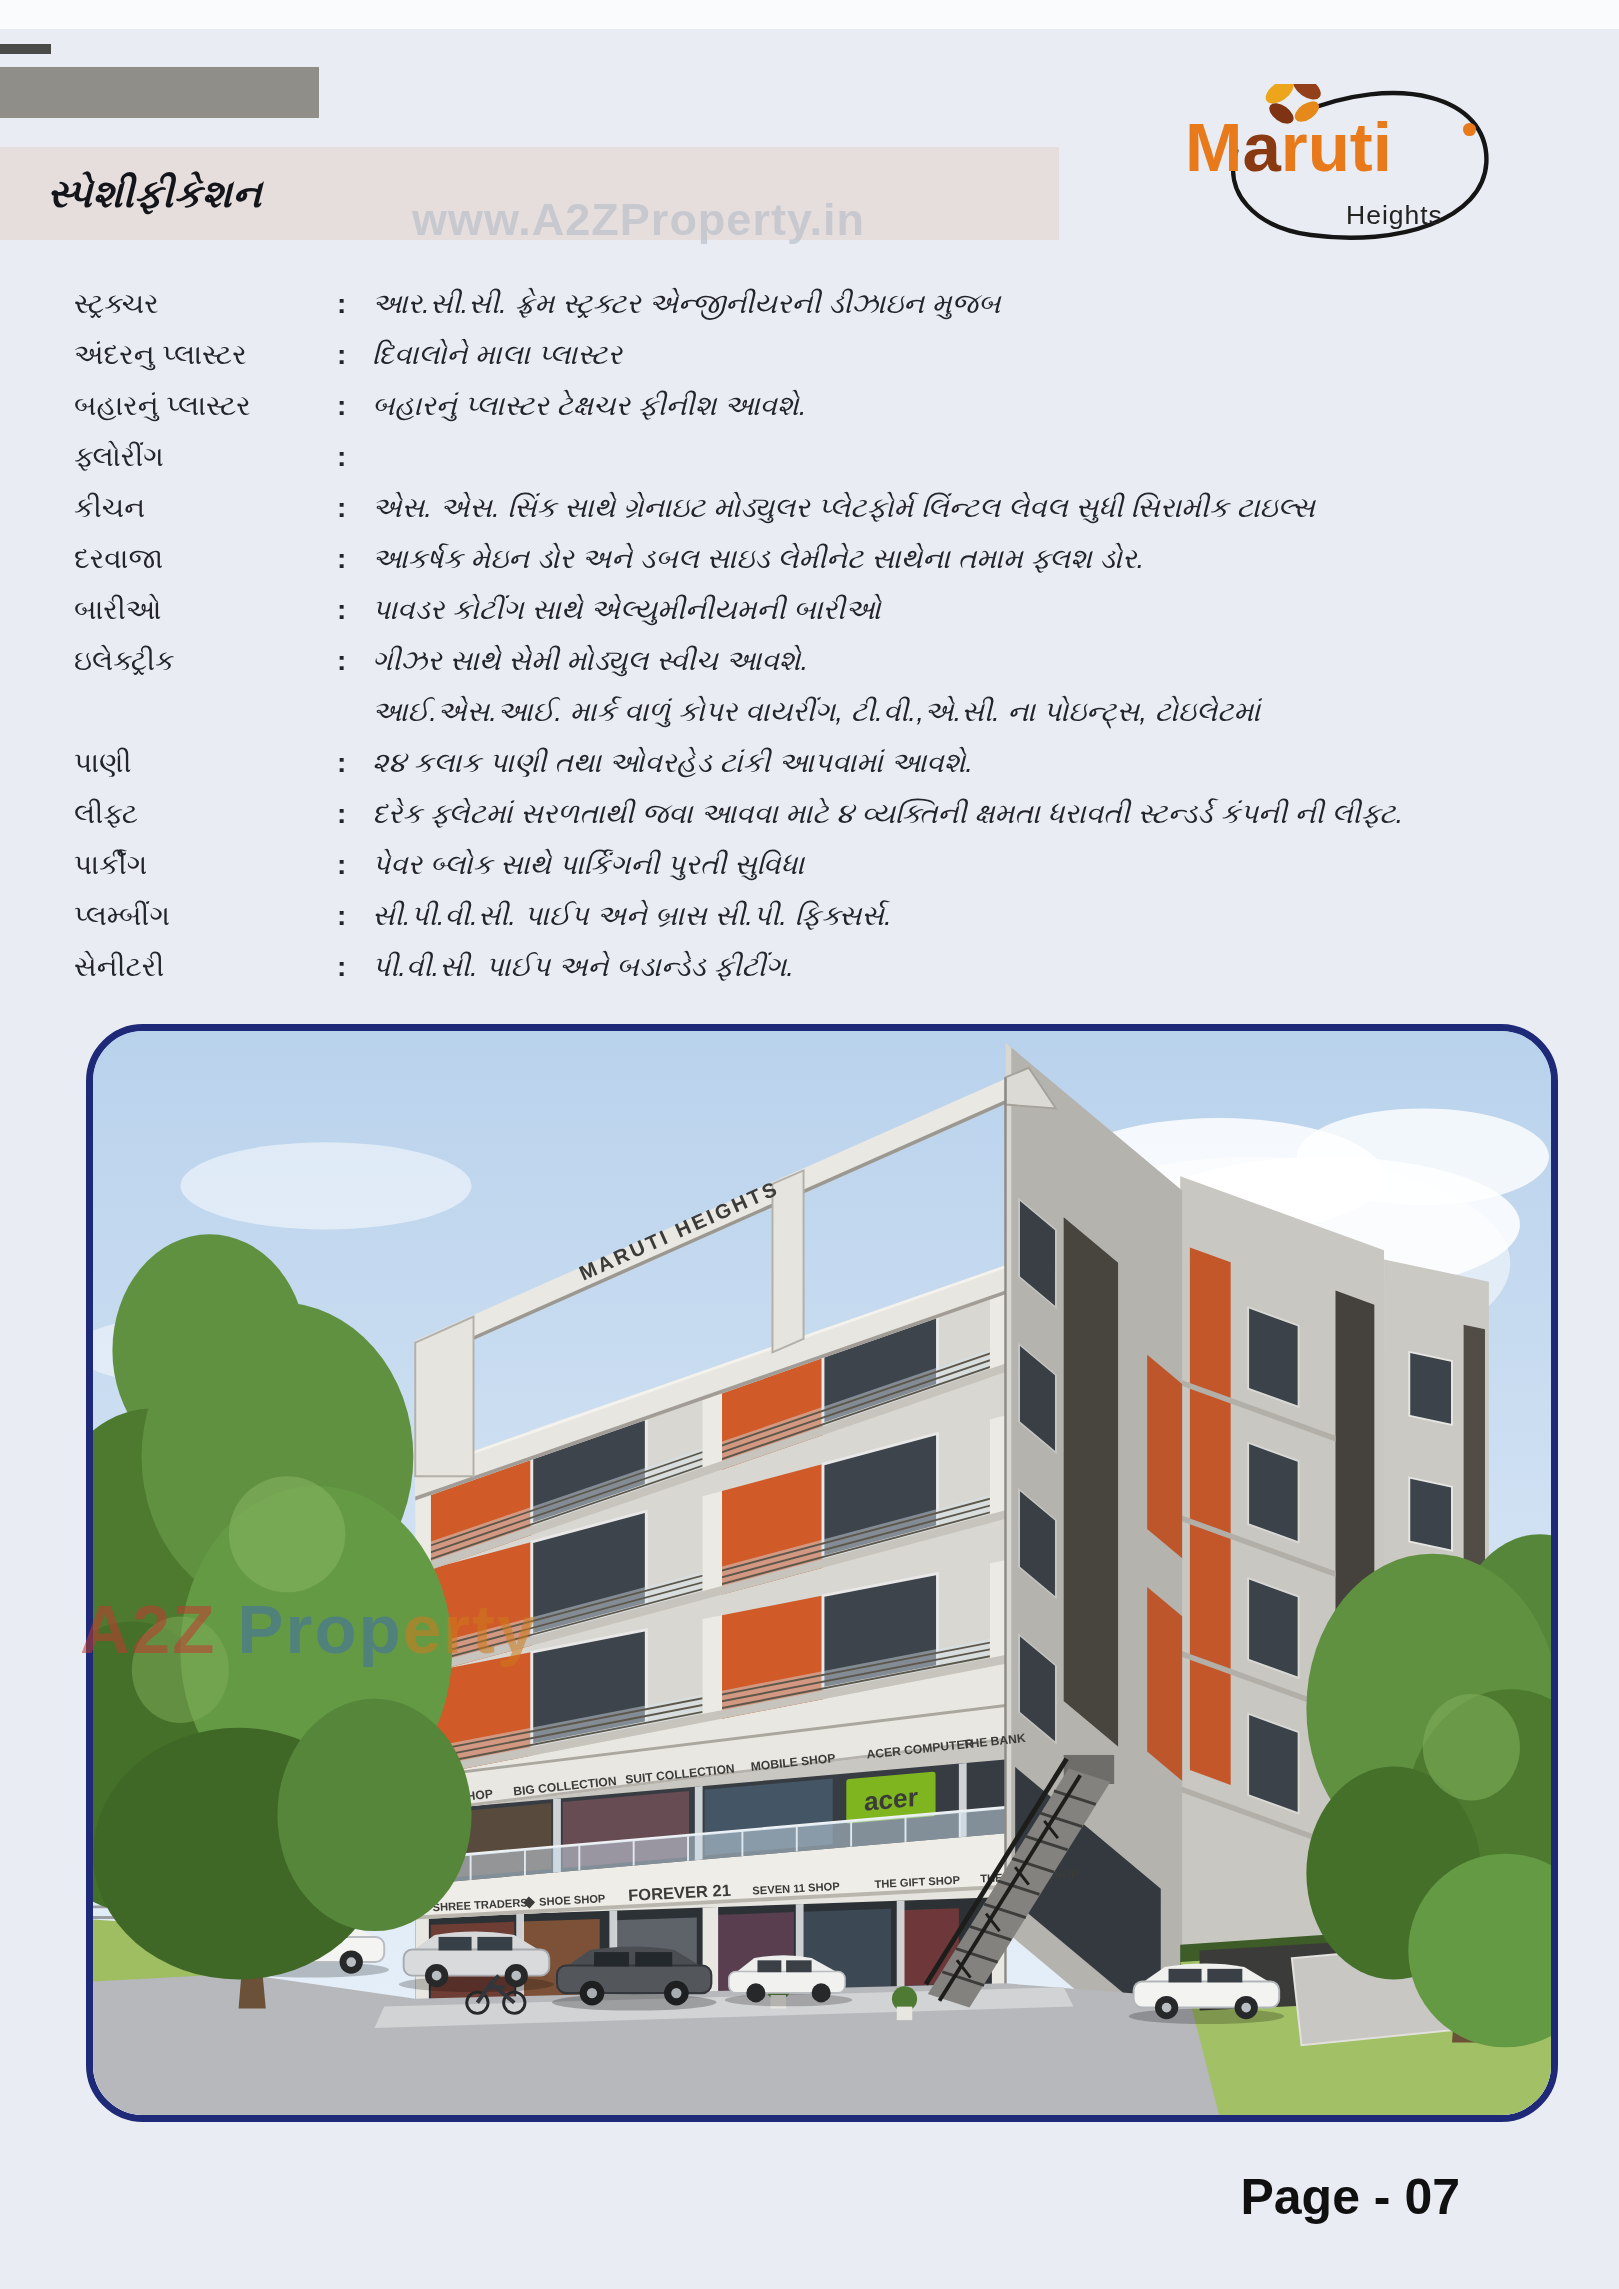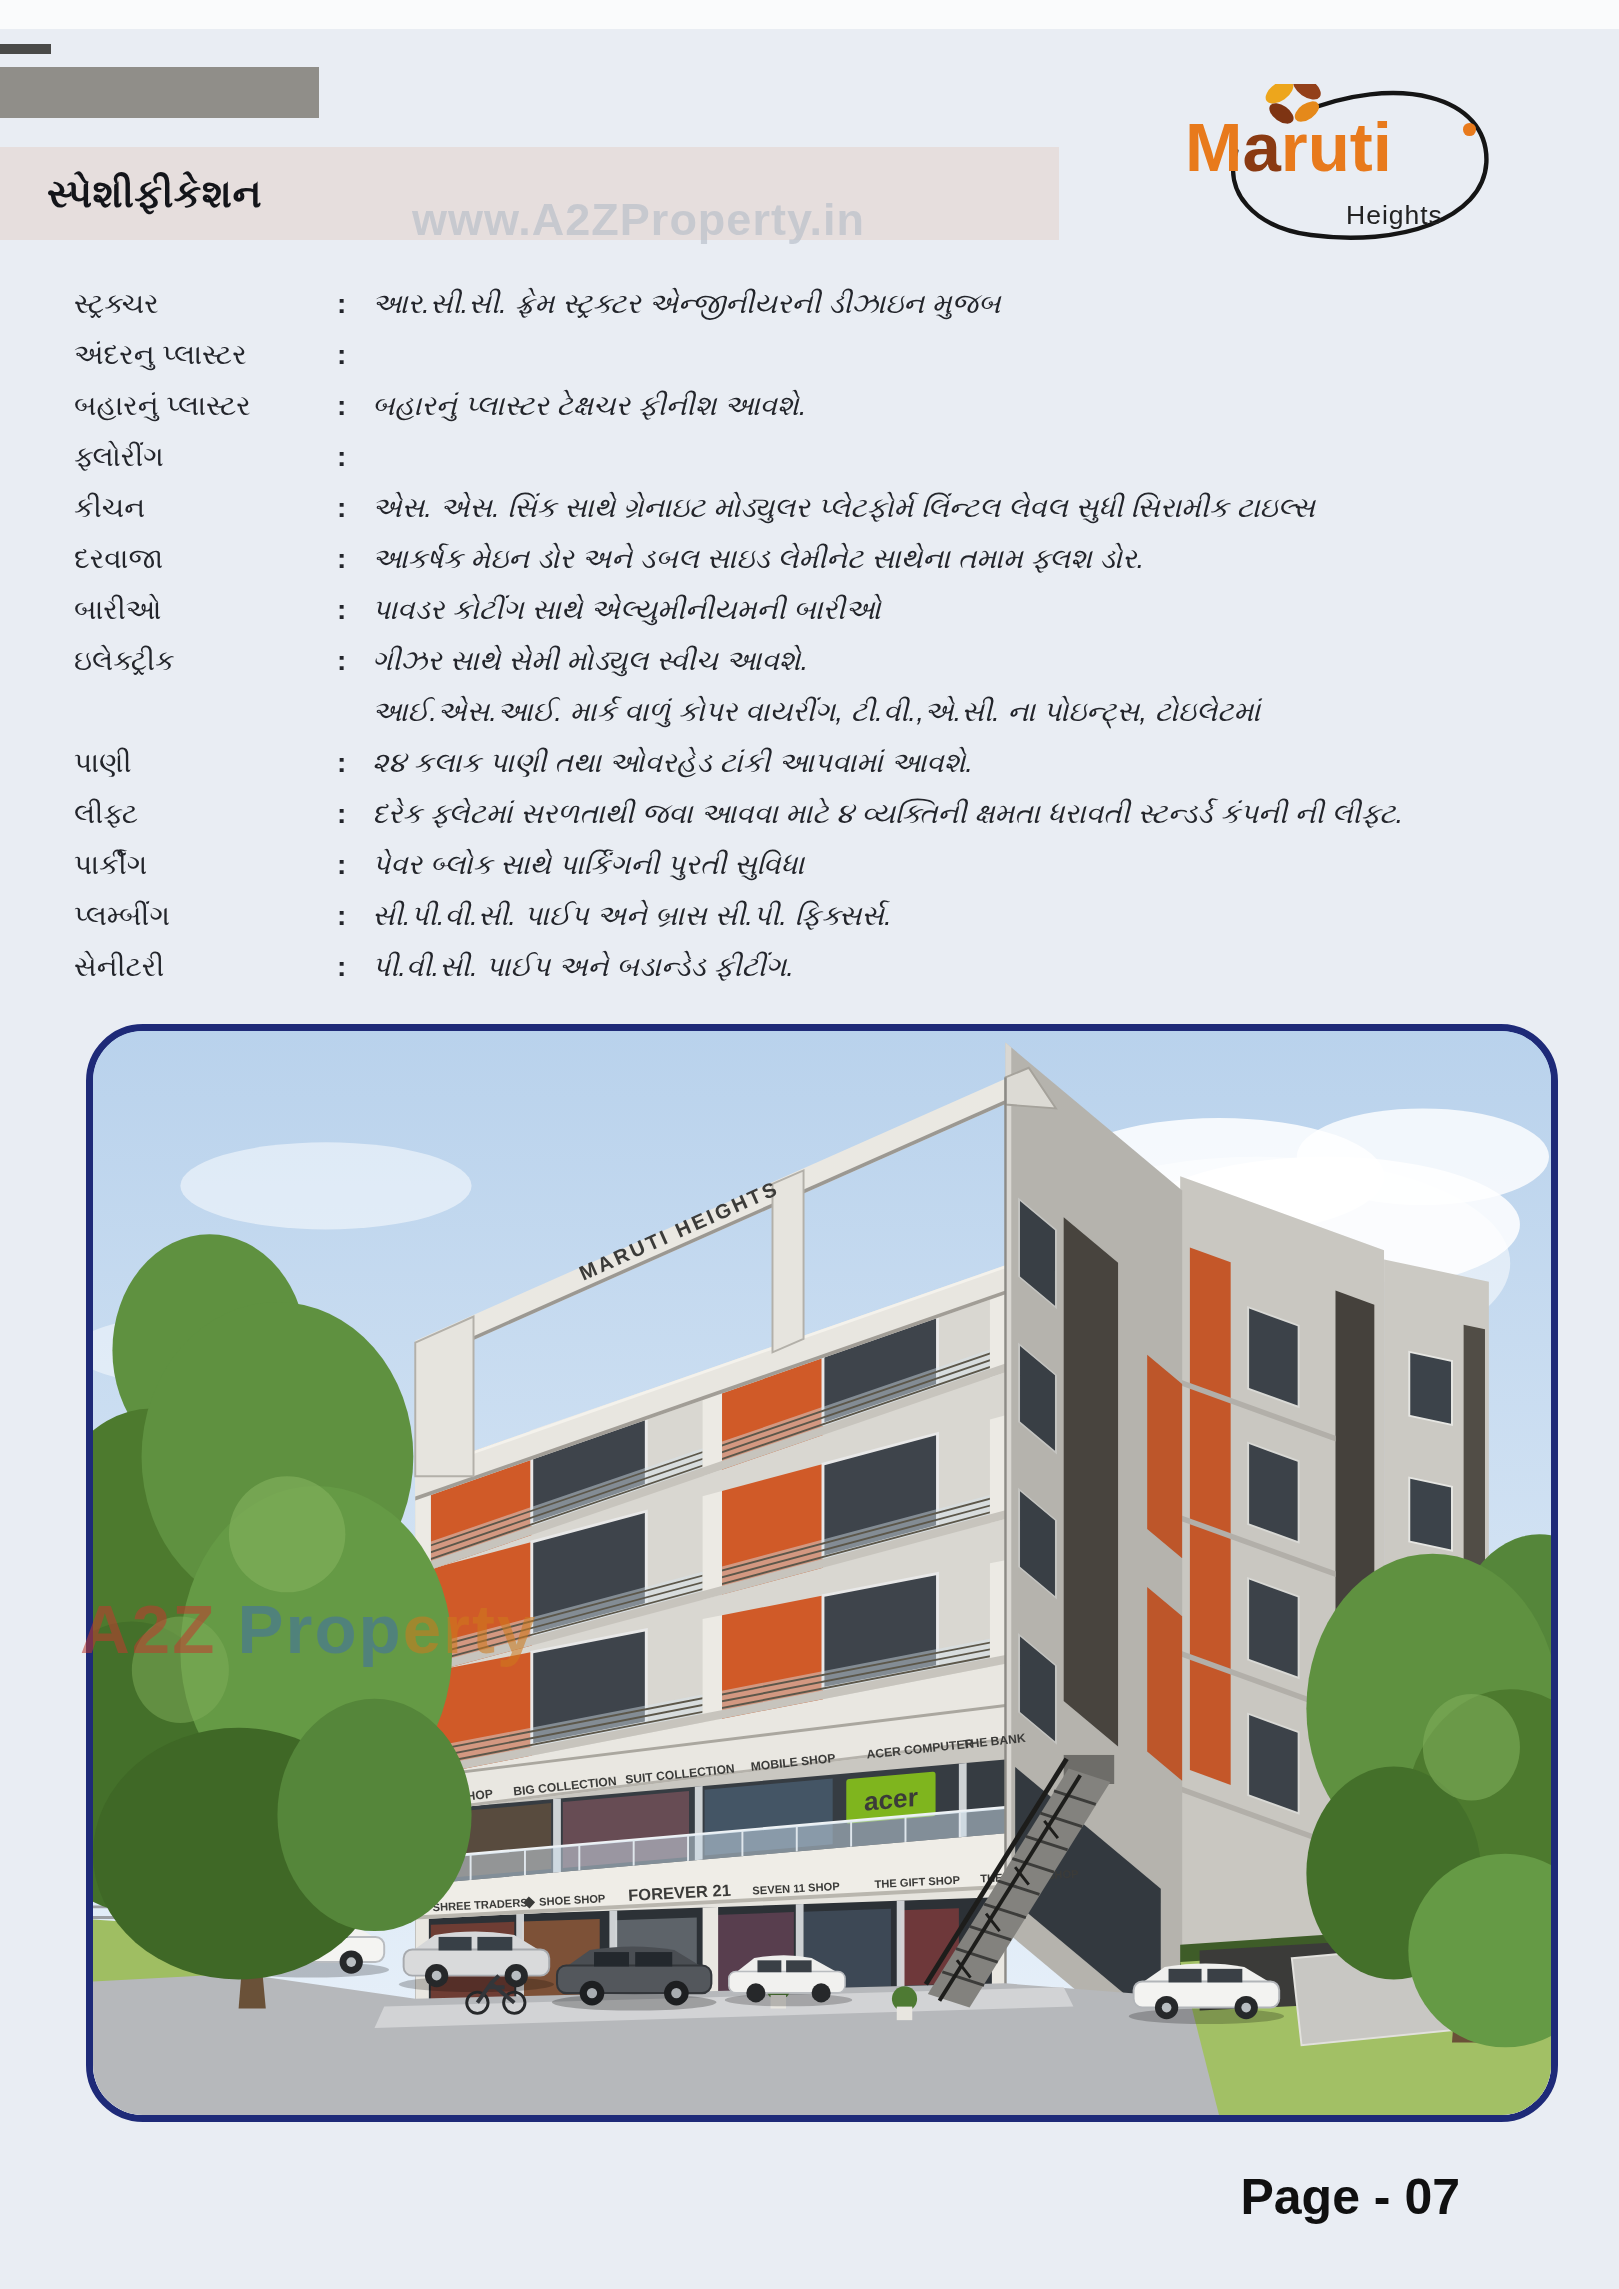--- a/index.html
+++ b/index.html
@@ -3,21 +3,21 @@
 <meta charset="utf-8">
 <style>
   html,body{margin:0;padding:0;background:#d9dde2;}
   .page{position:relative;width:1619px;height:2290px;background:#e9edf3;overflow:hidden;
         font-family:"Liberation Sans",sans-serif;color:#23252b;}
   .top-white{position:absolute;left:0;top:0;width:100%;height:29px;background:#fafbfc;}
   .scan-mark{position:absolute;left:0;top:44px;width:51px;height:9.8px;background:#4a4a48;}
   .gray-bar{position:absolute;left:0;top:67px;width:319px;height:51px;background:#908e89;}
   .title-band{position:absolute;left:0;top:147px;width:1059px;height:93px;background:#e6dedd;}
   .page-title{position:absolute;left:47px;top:0;height:93px;line-height:93px;
-        font-size:39px;font-weight:bold;color:#14151a;letter-spacing:0.5px;}
+        font-size:39px;font-weight:bold;color:#14151a;letter-spacing:0.5px;font-style:italic;}
   .header-watermark{position:absolute;left:412px;top:194px;font-size:45px;font-weight:bold;
         color:#b7bec9;opacity:.65;letter-spacing:1px;}
   
   .logo{position:absolute;left:1152px;top:84px;width:353px;height:157px;}
   .logo-swoosh{position:absolute;left:0;top:0;}
   .logo-text{position:absolute;left:33px;top:29px;font-family:Liberation Sans, sans-serif;
         font-weight:bold;font-size:69px;line-height:69px;}
   .logo-m,.logo-rest{color:#e87a1c;} .logo-a{color:#8a3a12;}
   .logo-sub{position:absolute;left:194px;top:116px;font-size:26.5px;color:#222;letter-spacing:1px;text-align:center;}
   .logo-idot{position:absolute;left:311px;top:39px;width:12.7px;height:12.7px;border-radius:50%;background:#e87a1c;}
@@ -73,20 +73,23 @@
       <div class="spec-row">
       <div class="spec-label">સ્ટ્રક્ચર</div>
       <div class="spec-colon">:</div>
       <div class="spec-value">
           <div class="spec-line">આર.સી.સી. ફ્રેમ સ્ટ્રક્ટર એન્જીનીયરની ડીઝાઇન મુજબ</div>
         </div>
     </div>
       <div class="spec-row">
       <div class="spec-label">અંદરનુ પ્લાસ્ટર</div>
       <div class="spec-colon">:</div>
+      <div class="spec-value">
+          <div class="spec-line">દિવાલોને માલા પ્લાસ્ટર</div>
+        </div>
     </div>
       <div class="spec-row">
       <div class="spec-label">બહારનું પ્લાસ્ટર</div>
       <div class="spec-colon">:</div>
       <div class="spec-value">
           <div class="spec-line">બહારનું પ્લાસ્ટર ટેક્ષચર ફીનીશ આવશે.</div>
         </div>
     </div>
       <div class="spec-row">
       <div class="spec-label">ફ્લોરીંગ</div>

